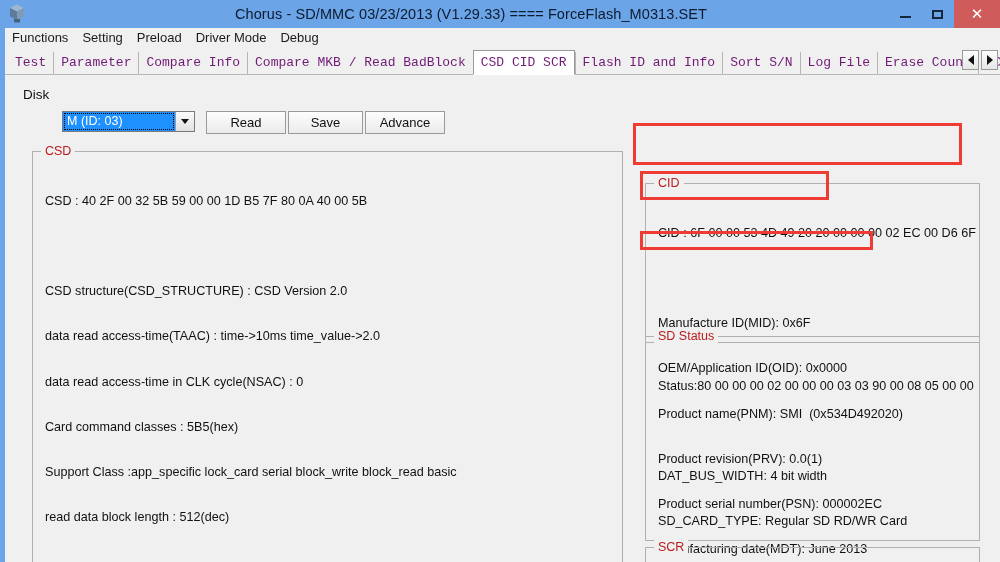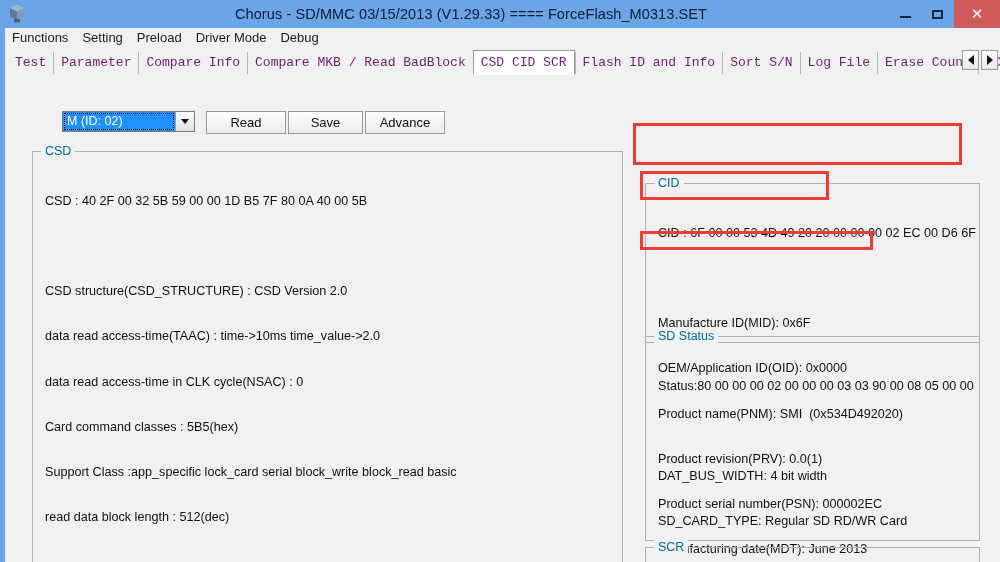--- a/index.html
+++ b/index.html
@@ -256,21 +256,21 @@
     background: transparent;
     box-sizing: border-box;
   }
   .group > .group-title {
     position: absolute;
     top: -8px;
     left: 8px;
     background: #f0f0f0;
     padding: 0 4px;
     font-size: 12.5px;
-    color: #0369a1;
+    color: #b91c1c;
     white-space: nowrap;
   }
   .group-body {
     padding: 12px 0 0 12px;
     font-size: 12.6px;
     color: #111;
     line-height: 15.05px;
     white-space: pre;
   }
   .group-body .line { white-space: pre; }
@@ -316,21 +316,21 @@
 
   <div class="titlebar">
     <div class="title-icon">
       <svg width="20" height="21" viewBox="0 0 20 21">
         <polygon points="3,5 10,1.5 17,5 10,8.5" fill="#9fb6cc"></polygon>
         <polygon points="3,5 10,8.5 10,17 3,13.5" fill="#5d7c9c"></polygon>
         <polygon points="17,5 10,8.5 10,17 17,13.5" fill="#7e9bb8"></polygon>
         <rect x="7" y="16" width="6" height="3.5" fill="#48627e"></rect>
       </svg>
     </div>
-    <div class="title-text">Chorus - SD/MMC    03/15/2013 (V1.29.33) ==== ForceFlash_M0313.SET</div>
+    <div class="title-text">Chorus - SD/MMC    03/23/2013 (V1.29.33) ==== ForceFlash_M0313.SET</div>
     <div class="win-buttons">
       <div class="win-btn min">
         <span class="glyph-min"></span>
       </div>
       <div class="win-btn max">
         <span class="glyph-max"></span>
       </div>
       <div class="win-btn close">
         <span>✕</span>
       </div>
@@ -366,23 +366,26 @@
       <div class="tab-scroll">
         <div class="tab-arrow">
           <span class="tri-left"></span>
         </div>
         <div class="tab-arrow">
           <span class="tri-right"></span>
         </div>
       </div>
     </div>
 
+    <div class="toolbar">
+      <div class="disk-label">Disk</div>
+    </div>
 
     <div class="combo">
-      <div class="combo-value">M   (ID: 02)</div>
+      <div class="combo-value">M   (ID: 03)</div>
       <div class="combo-arrow">
         <span class="tri-down"></span>
       </div>
     </div>
 
     <div class="btn btn-read">Read</div>
     <div class="btn btn-save">Save</div>
     <div class="btn btn-advance">Advance</div>
 
     <div class="group" id="grp-csd">

